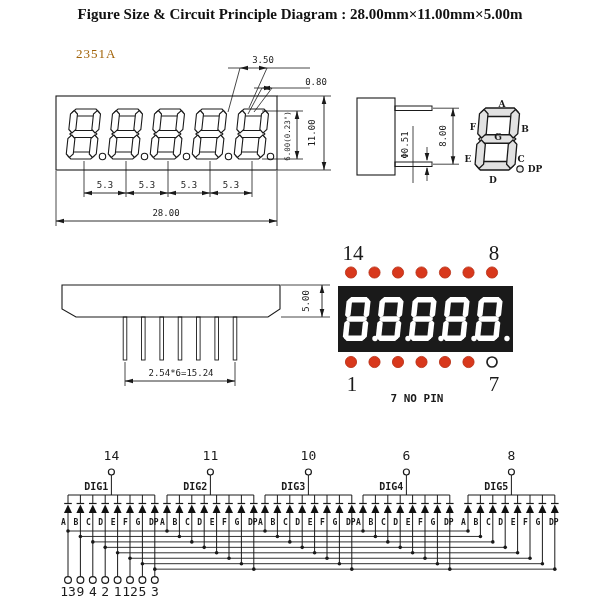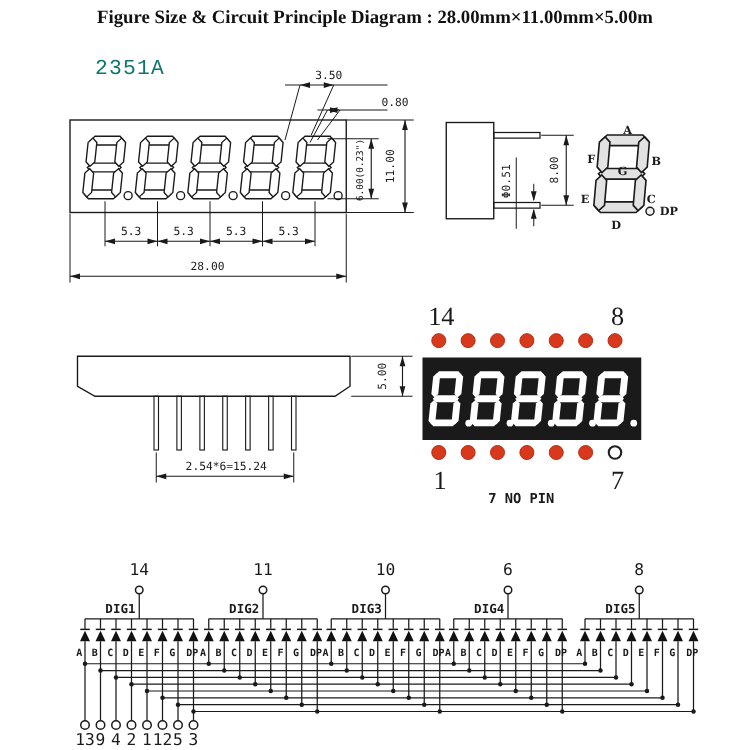--- a/index.html
+++ b/index.html
@@ -1,21 +1,21 @@
 <!DOCTYPE html>
 <html><head>
 <meta charset="utf-8">
 <style>
   html,body{margin:0;padding:0;background:#fff;}
   .canvas{position:relative;width:600px;height:600px;background:#ffffff;overflow:hidden;
           font-family:"Liberation Sans",sans-serif;}
   .title{position:absolute;top:6px;left:0;right:0;text-align:center;
          font-family:"Liberation Serif",serif;font-weight:bold;font-size:15px;color:#111;}
-  .model{position:absolute;left:76px;top:46px;font-family:Liberation Mono, monospace;
-         font-size:17px;color:#0f766e;letter-spacing:1px;}
+  .model{position:absolute;left:76px;top:46px;font-family:Liberation Serif, serif;
+         font-size:13px;color:#a16207;letter-spacing:1px;}
   svg{position:absolute;left:0;top:0;}
   text{fill:#1a1a1a;}
   .dim{font-family:"DejaVu Sans Mono",monospace;font-size:9px;}
   .dim-s{font-size:7.5px;}
   .seg-lbl{font-family:"DejaVu Serif",serif;font-size:9px;font-weight:bold;}
   .big-num{font-family:"Liberation Serif",serif;font-size:21px;}
   .note{font-family:"DejaVu Sans Mono",monospace;font-size:11px;font-weight:bold;}
   .circ-num{font-family:"DejaVu Sans Mono",monospace;font-size:13px;}
   .circ-letter{font-family:"DejaVu Sans Mono",monospace;font-size:8px;font-weight:bold;}
   .dig-lbl{font-family:"DejaVu Sans Mono",monospace;font-size:10px;font-weight:bold;}

